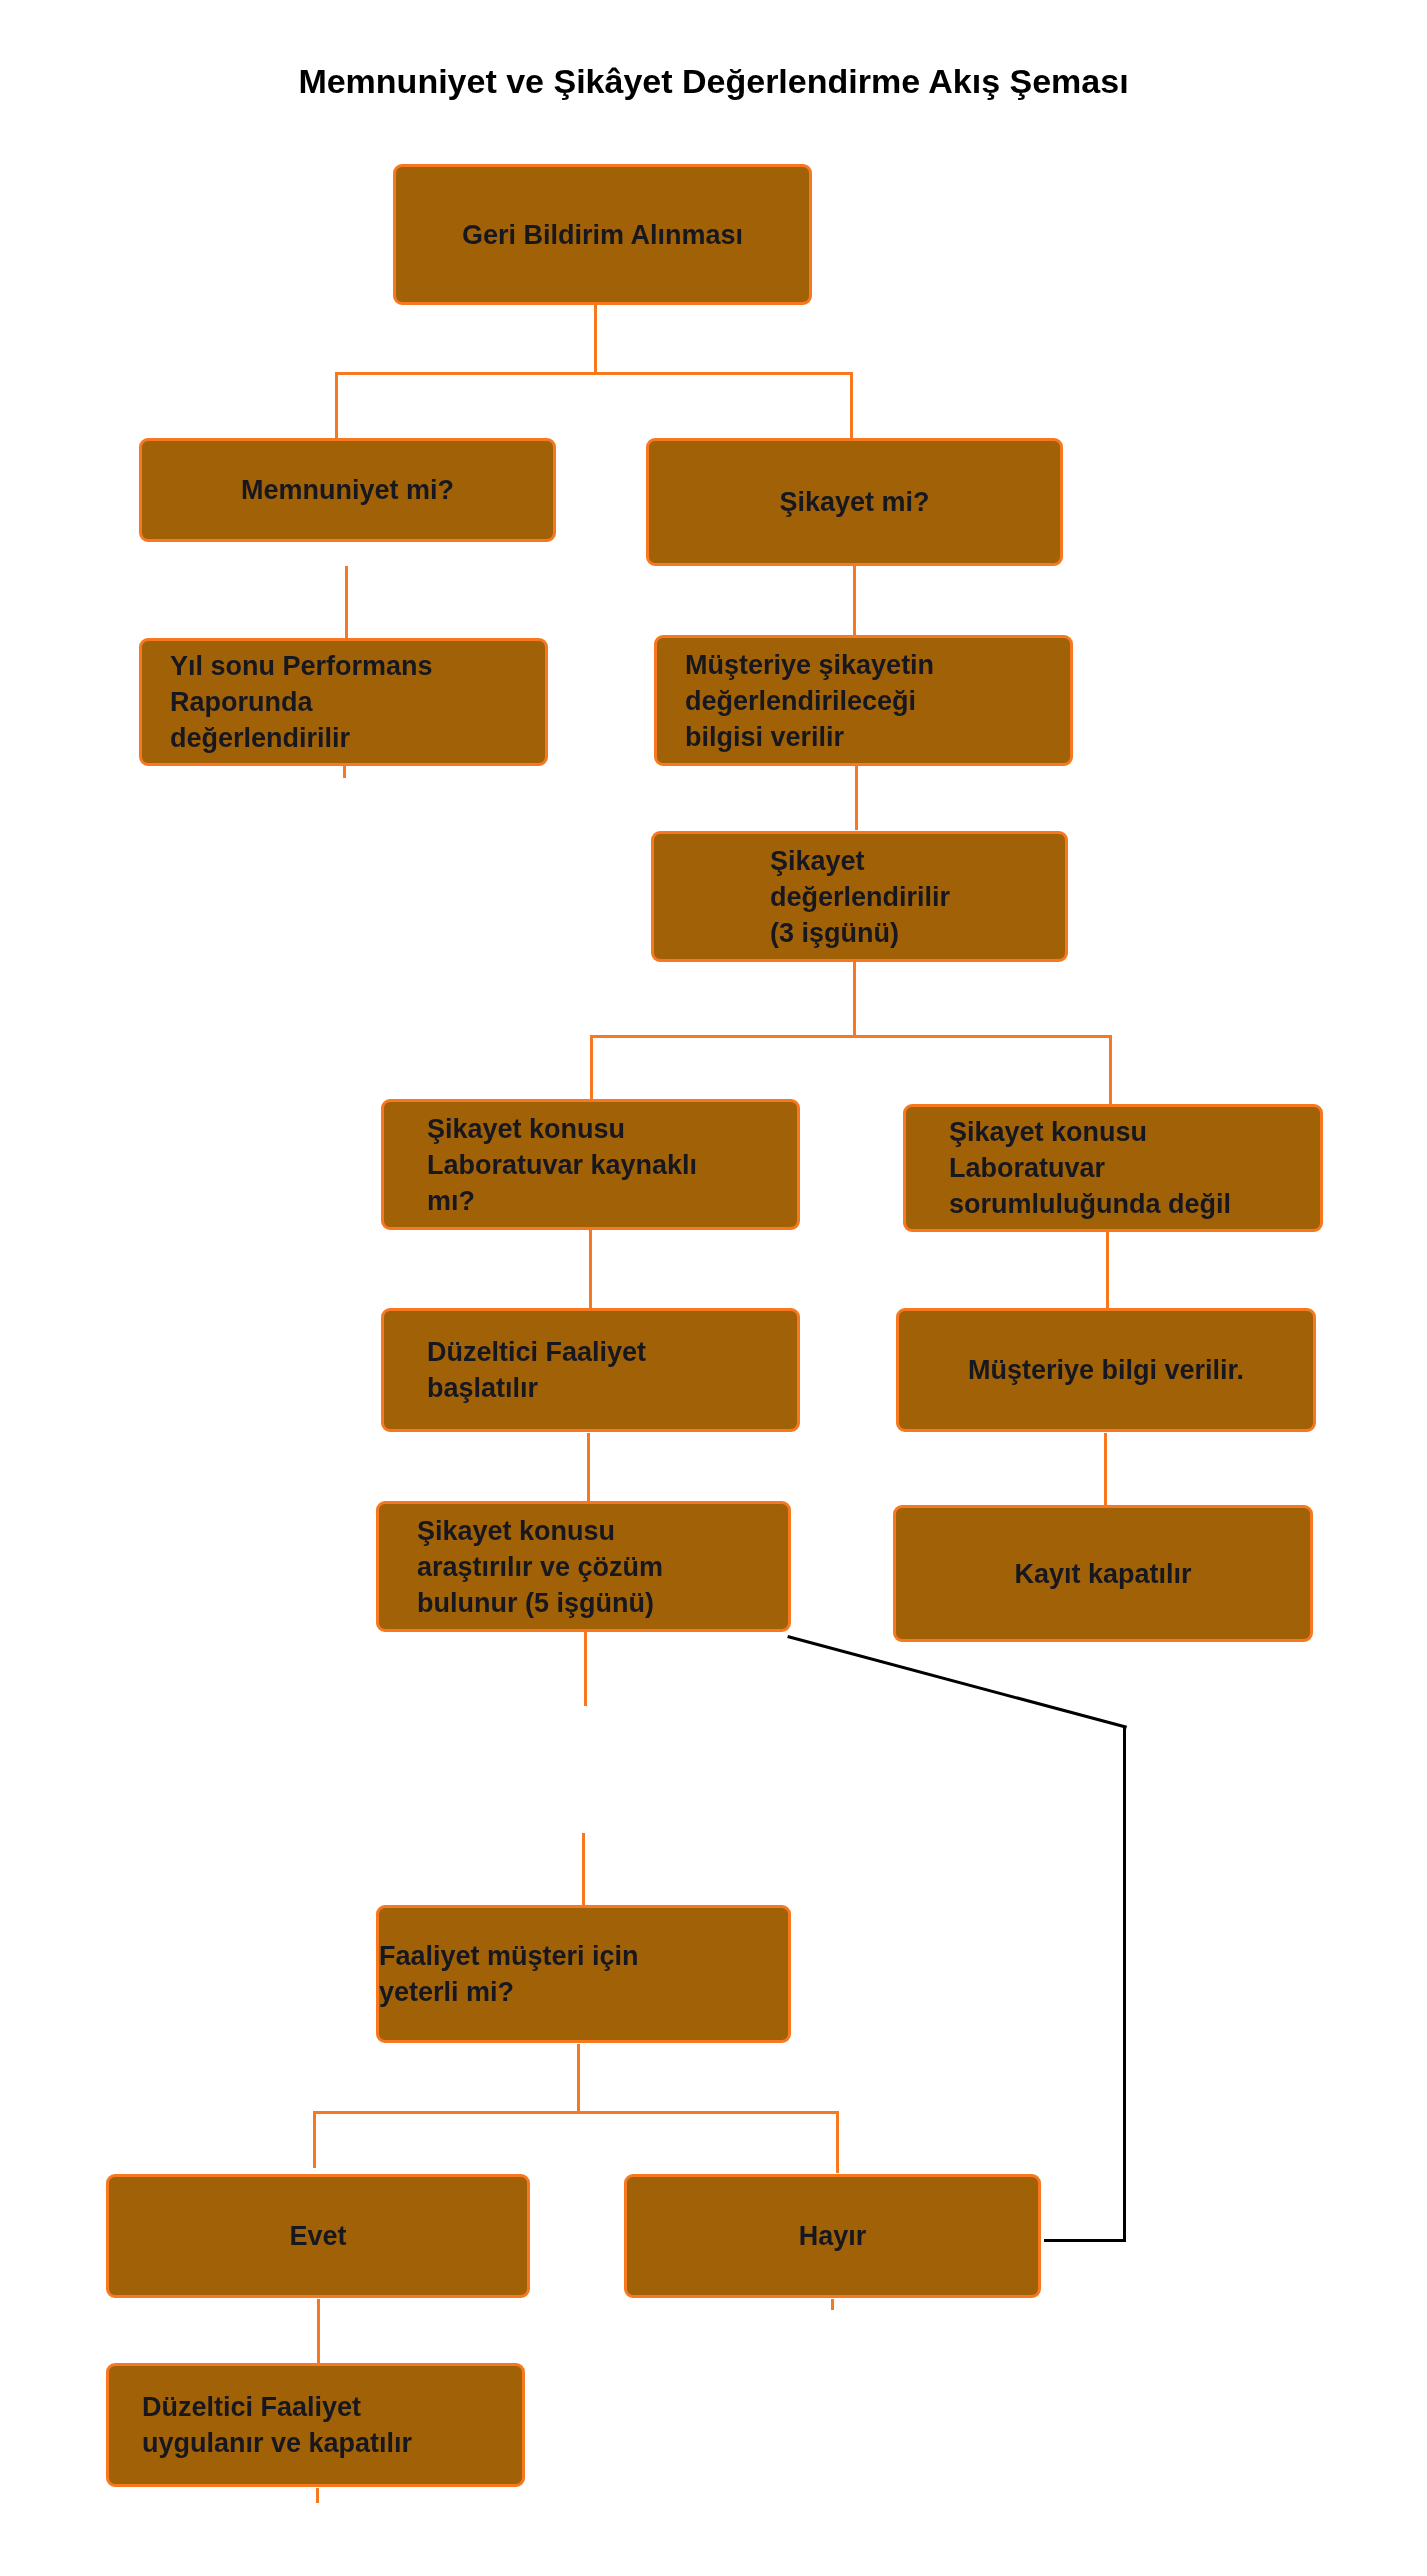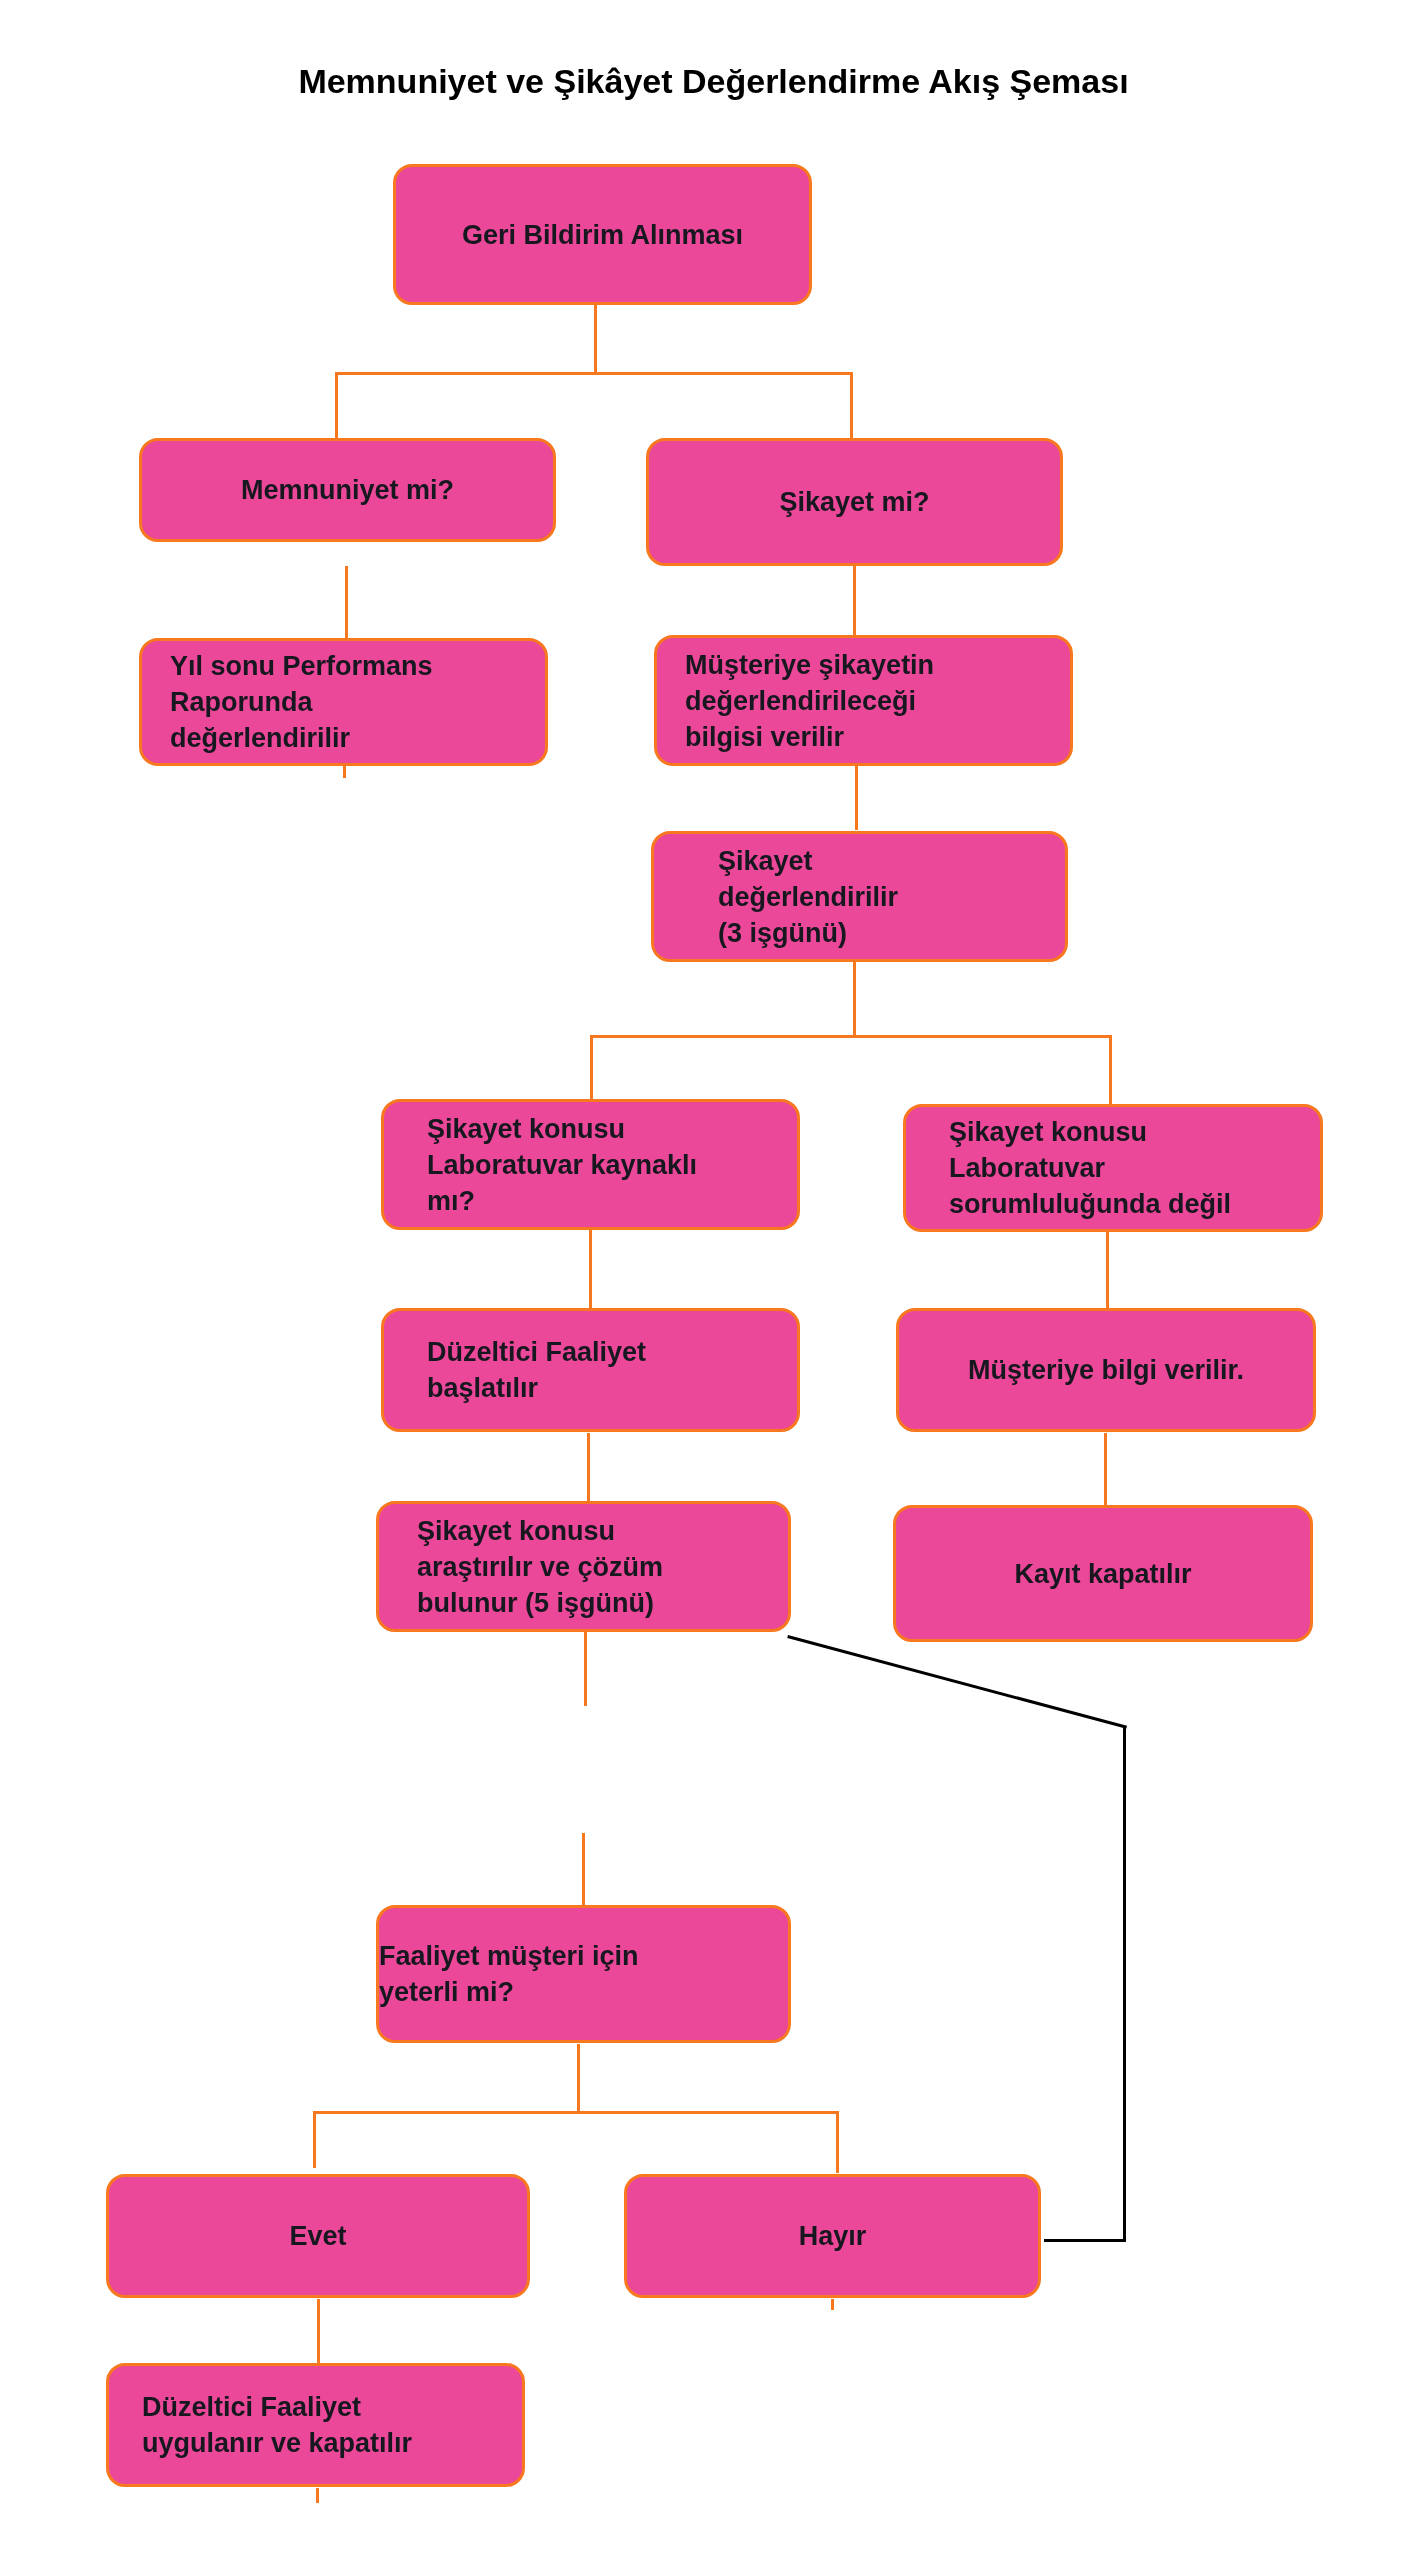--- a/index.html
+++ b/index.html
@@ -19,22 +19,22 @@
   }
   .chart-title{
     position:absolute;left:0;right:0;top:62px;
     text-align:center;
     font-size:34px;font-weight:bold;color:var(--title);
     letter-spacing:0px;
   }
   .node{
     position:absolute;
     border:3.3px solid var(--accent);
-    border-radius:19px;
-    background:#ec4899;
+    border-radius:9px;
+    background:#a16207;
     display:flex;align-items:center;
     box-sizing:border-box;
   }
   .node .node-label{
     font-size:27px;font-weight:bold;color:var(--txt);
     line-height:36px;
     white-space:pre-line;
   }
   .node.center{justify-content:center;}
   .node.center .node-label{text-align:center;}
@@ -78,21 +78,21 @@
   </div>
   <div class="node" style="left:654px;top:635px;width:419px;height:131px;padding-left:28px;">
     <span class="node-label">Müşteriye şikayetin
 değerlendirileceği
 bilgisi verilir</span>
   </div>
 
   <div class="line" style="left:343px;top:765px;width:3.3px;height:13px;"></div>
   <div class="line" style="left:855px;top:765px;width:3.3px;height:65px;"></div>
 
-  <div class="node" style="left:651px;top:831px;width:417px;height:131px;padding-left:64px;">
+  <div class="node" style="left:651px;top:831px;width:417px;height:131px;padding-left:116px;">
     <span class="node-label">Şikayet
 değerlendirilir
 (3 işgünü)</span>
   </div>
 
   <div class="line" style="left:853px;top:962px;width:3.3px;height:74px;"></div>
   <div class="line" style="left:590px;top:1035px;width:522px;height:3.3px;"></div>
   <div class="line" style="left:590px;top:1035px;width:3.3px;height:64px;"></div>
   <div class="line" style="left:1109px;top:1035px;width:3.3px;height:69px;"></div>
 

